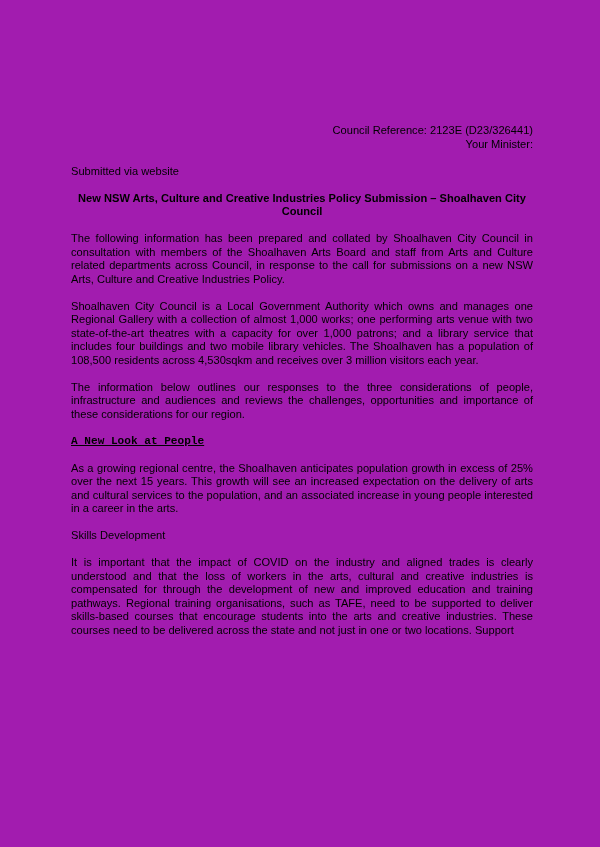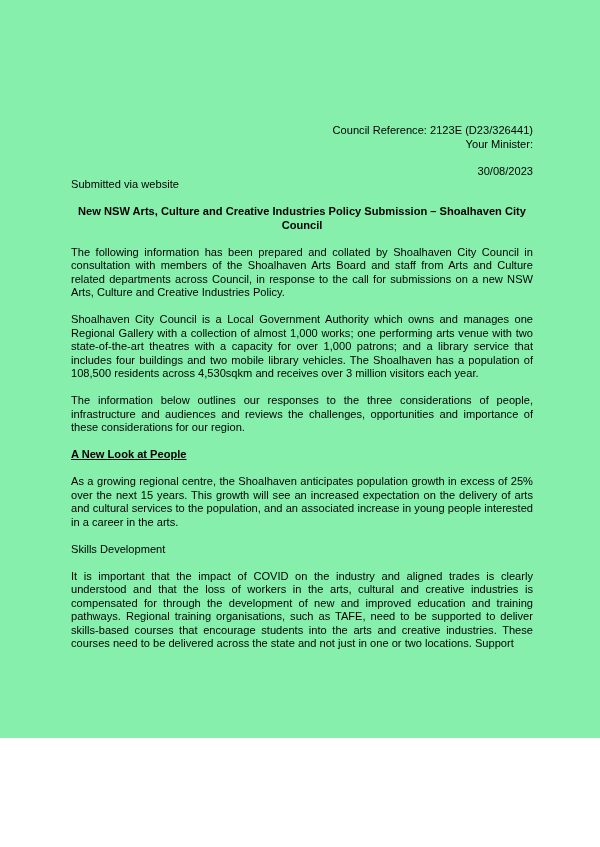--- a/index.html
+++ b/index.html
@@ -3,22 +3,22 @@
 <meta charset="utf-8">
 <style>
   html, body {
     margin: 0;
     padding: 0;
     background: #ffffff;
   }
   .page {
     position: relative;
     width: 600px;
-    height: 738px;
-    background: #86efac;
+    height: 847px;
+    background: #a21caf;
     overflow: hidden;
     font-family: "Liberation Sans", "DejaVu Sans", sans-serif;
     font-size: 11.1px;
     line-height: 13.5px;
     color: #000000;
   }
   .content {
     position: absolute;
     left: 71px;
     top: 124px;
@@ -39,38 +39,38 @@
     margin: 0 0 13.5px 0;
   }
   .para {
     text-align: justify;
     margin: 0 0 13.5px 0;
   }
   .section-heading {
     font-weight: bold;
     text-decoration: underline;
     margin: 0 0 13.5px 0;
+    font-family: Liberation Mono, monospace;
   }
   .sub-heading {
     font-weight: normal;
     margin: 0 0 13.5px 0;
   }
 </style>
 </head>
 <body>
 
 <div class="page">
   <div class="content">
 
     <div class="block right">
       <div>Council Reference:  2123E (D23/326441)</div>
       <div>Your Minister:</div>
     </div>
 
-    <div class="tight right">30/08/2023</div>
 
 
     <div class="block">Submitted via website</div>
 
 
     <div class="subject">New NSW Arts, Culture and Creative Industries Policy Submission – Shoalhaven City Council</div>
 
     <p class="para">The following information has been prepared and collated by Shoalhaven City Council in consultation with members of the Shoalhaven Arts Board and staff from Arts and Culture related departments across Council, in response to the call for submissions on a new NSW Arts, Culture and Creative Industries Policy.</p>
 
     <p class="para">Shoalhaven City Council is a Local Government Authority which owns and manages one Regional Gallery with a collection of almost 1,000 works; one performing arts venue with two state-of-the-art theatres with a capacity for over 1,000 patrons; and a library service that includes four buildings and two mobile library vehicles.  The Shoalhaven has a population of 108,500 residents across 4,530sqkm and receives over 3 million visitors each year.</p>

